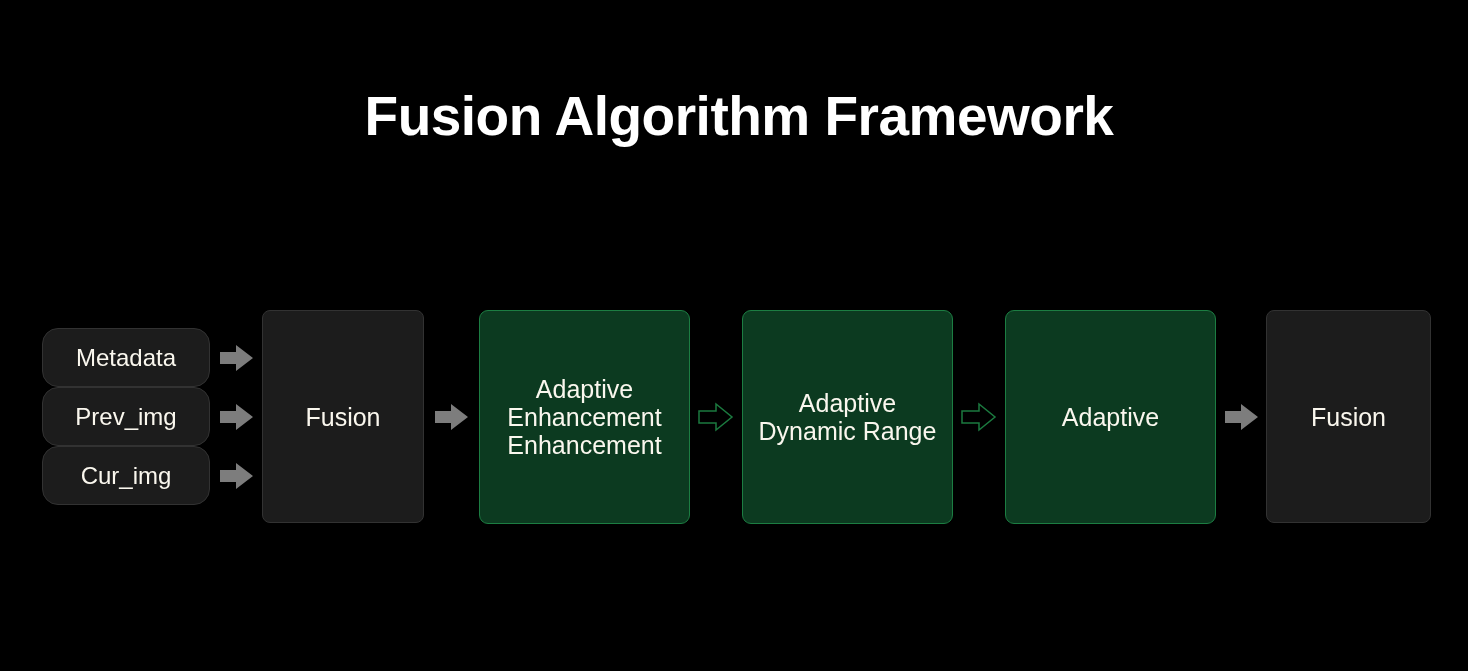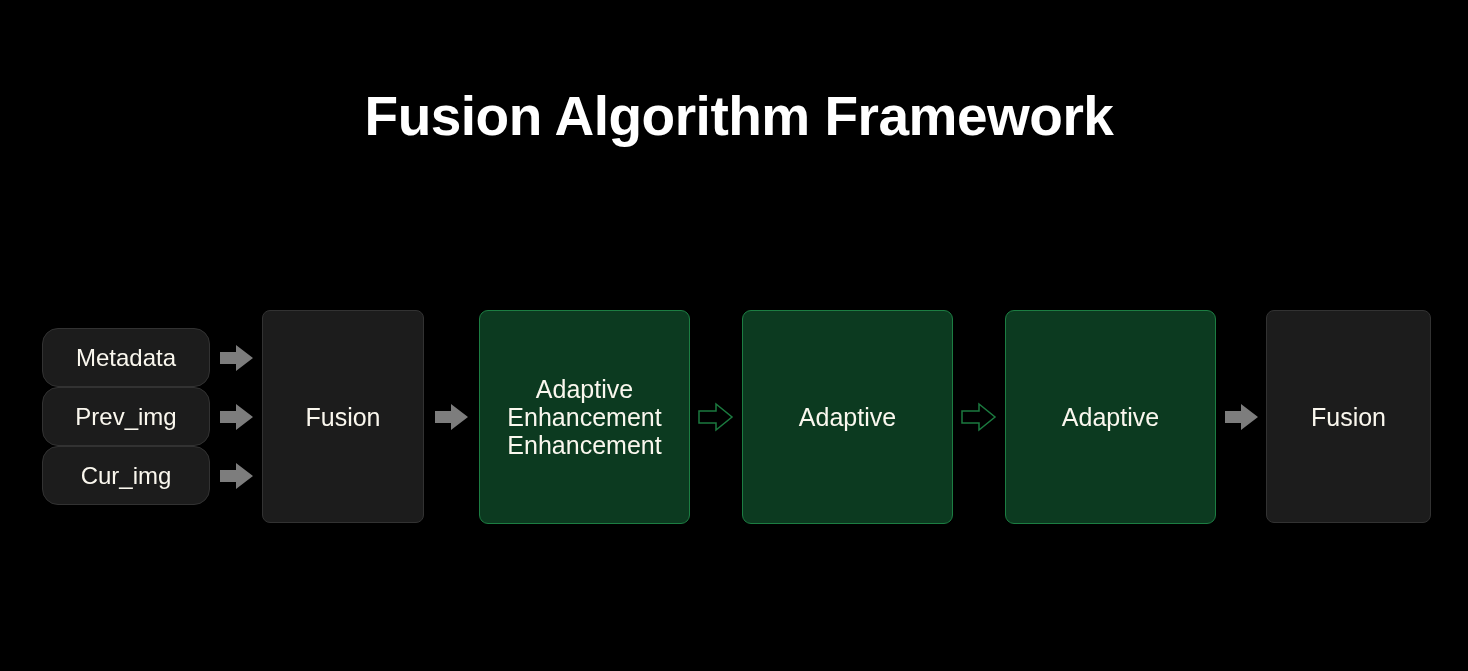--- a/index.html
+++ b/index.html
@@ -142,20 +142,21 @@
   </div>
 
   <span class="connector">
     <svg width="36" height="32" viewBox="0 0 36 32">
         <polygon points="1,10 18,10 18,3 34,16 18,29 18,22 1,22" fill="none" stroke="#1b7a3f" stroke-width="1.5"></polygon>
       </svg>
   </span>
 
   <div class="node green node-stage">
     <span class="line">Adaptive</span>
+    <span class="line">Dynamic Range</span>
   </div>
 
   <span class="connector">
     <svg width="36" height="32" viewBox="0 0 36 32">
         <polygon points="1,10 18,10 18,3 34,16 18,29 18,22 1,22" fill="none" stroke="#1b7a3f" stroke-width="1.5"></polygon>
       </svg>
   </span>
 
   <div class="node green node-stage">
     <span class="line">Adaptive</span>

